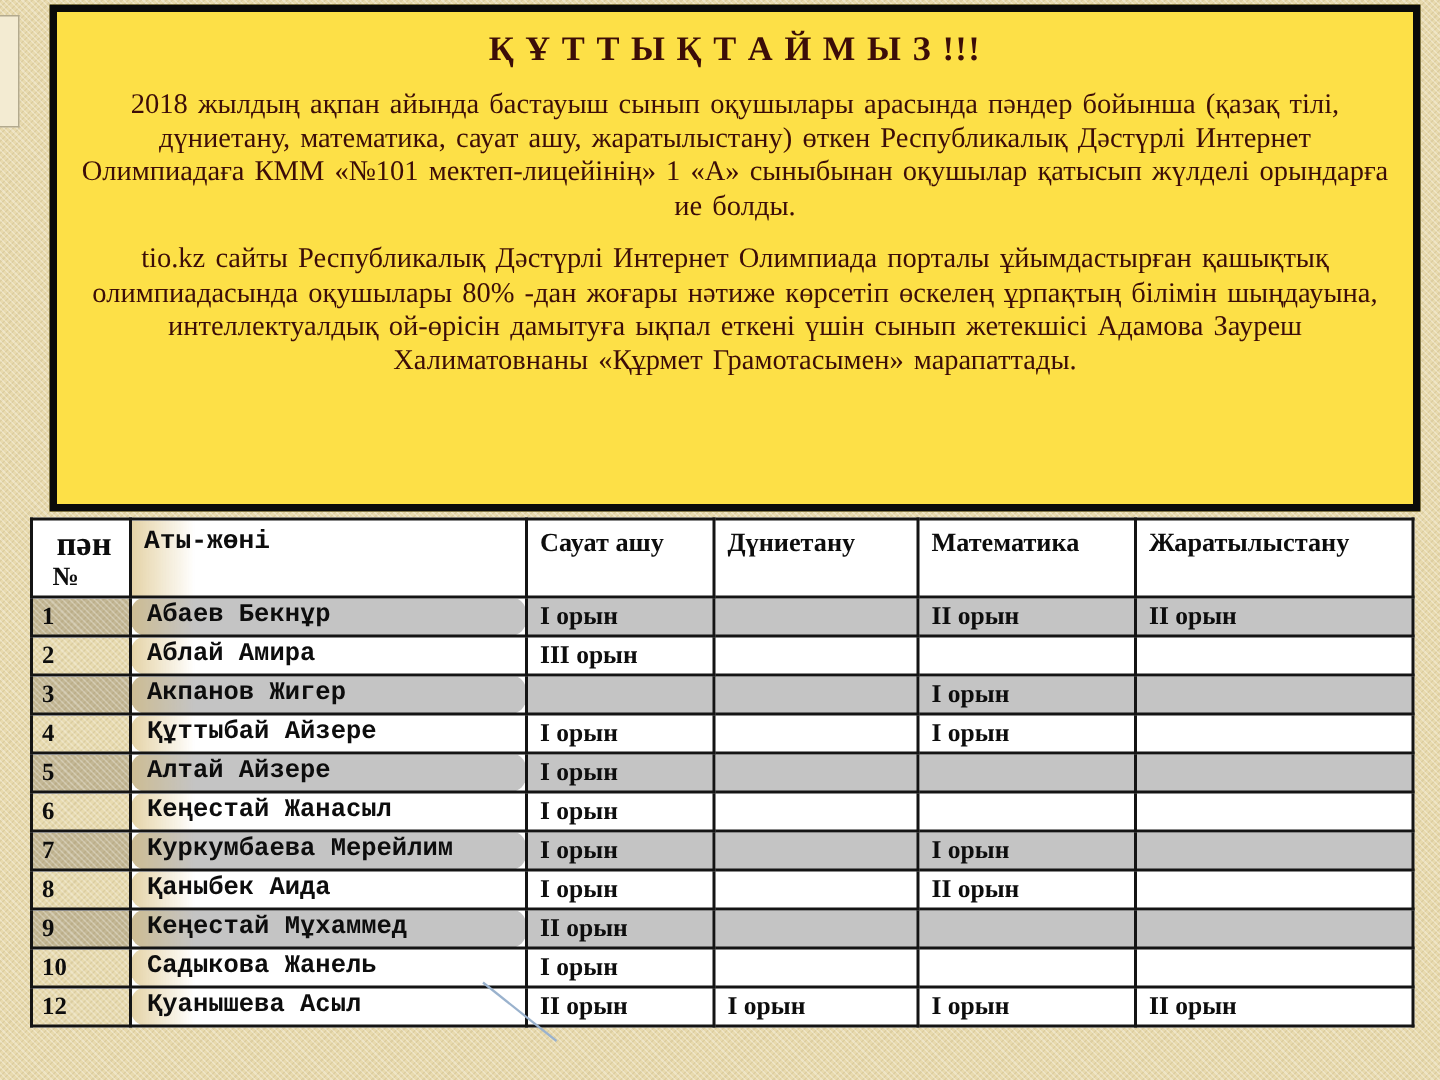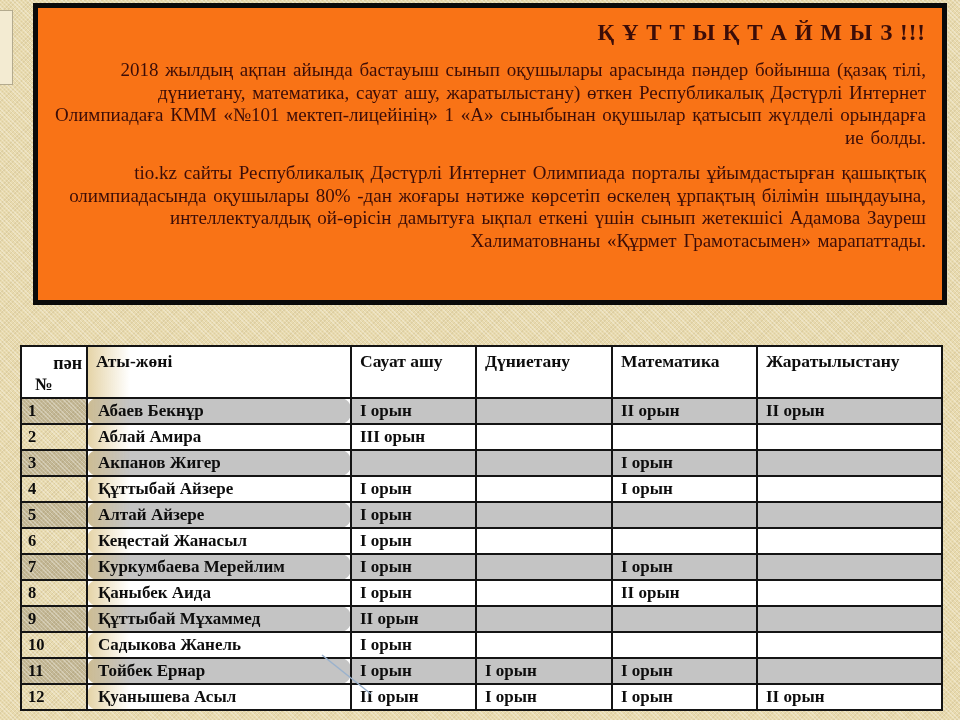--- a/index.html
+++ b/index.html
@@ -20,25 +20,25 @@
     background-image:
       repeating-linear-gradient(45deg, rgba(255,255,255,.30) 0 1px, rgba(0,0,0,0) 1px 3px),
       repeating-linear-gradient(135deg, rgba(125,100,45,.10) 0 1px, rgba(0,0,0,0) 1px 3px);
   }
   .edge-tab{
     position:absolute;left:0;top:10px;width:13px;height:75px;
     background:#f3ebd2;
     border:1px solid #b3aa8e;border-left:none;
   }
   .banner{
-    position:absolute;left:33px;top:3px;width:914px;height:302px;
-    background:#f97316;
+    position:absolute;left:33px;top:3px;width:914px;height:338px;
+    background:#fde047;
     border:5px solid #0a0a0a;
     padding:8px 16px 0 16px;
-    text-align:right;
+    text-align:center;
     color:var(--maroon);
   }
   .banner h1{
     font-size:23px;font-weight:bold;letter-spacing:1px;
     margin-top:4px;margin-bottom:4px;
   }
   .banner p{
     font-size:19px;font-weight:normal;line-height:22.5px;
     word-spacing:2px;
     margin-top:13px;
@@ -59,35 +59,36 @@
   }
   th.num-h{
     padding:4px 2px 0 2px;
   }
   .tan-tex{
     background-color:var(--num-even);
     background-image:
       repeating-linear-gradient(45deg, rgba(255,255,255,.30) 0 1px, rgba(0,0,0,0) 1px 3px),
       repeating-linear-gradient(135deg, rgba(125,100,45,.12) 0 1px, rgba(0,0,0,0) 1px 3px);
   }
-  th.num-h .pan{text-align:right;font-size:18px;line-height:20px;padding-top:2px;}
+  th.num-h .pan{text-align:center;font-size:23px;line-height:20px;padding-top:2px;}
   th.num-h .no{text-align:left;font-size:17.5px;line-height:22px;padding-left:5px;}
   tbody td{height:24px;line-height:24px;font-size:17px;background:#ffffff;}
   tbody td.num{padding-left:6px;font-size:16.5px;
     background-color:var(--num-even);
     background-image:
       repeating-linear-gradient(45deg, rgba(255,255,255,.30) 0 1px, rgba(0,0,0,0) 1px 3px),
       repeating-linear-gradient(135deg, rgba(125,100,45,.12) 0 1px, rgba(0,0,0,0) 1px 3px);
   }
   tbody tr.odd td{background-color:var(--row-gray);}
   tbody tr.odd td.num{background-color:var(--num-odd);}
   tbody td.name{padding-left:10px;border-radius:11px;}
   tbody td.val{padding-left:8px;}
   td.name, th.name-h{
     background-image:linear-gradient(to right, rgba(226,207,158,0.9) 0px, rgba(226,207,158,0) 42px) !important;
+    font-family:Liberation Mono, monospace;
   }
   tbody tr.odd td.name{
     background-image:linear-gradient(to right, rgba(205,188,145,0.95) 0px, rgba(205,188,145,0) 42px) !important;
   }
   svg.overlay{position:absolute;left:0;top:0;width:960px;height:720px;pointer-events:none;}
 </style>
 </head>
 <body>
 
 <div class="edge-tab"></div>
@@ -180,40 +181,32 @@
       <tr>
         <td class="num">8</td>
         <td class="name">Қаныбек Аида</td>
         <td class="val">I орын</td>
         <td class="val"></td>
         <td class="val">II орын</td>
         <td class="val"></td>
       </tr>
       <tr class="odd">
         <td class="num">9</td>
-        <td class="name">Құттыбай Мұхаммед</td>
+        <td class="name">Кеңестай Мұхаммед</td>
         <td class="val">II орын</td>
         <td class="val"></td>
         <td class="val"></td>
         <td class="val"></td>
       </tr>
       <tr>
         <td class="num">10</td>
         <td class="name">Садыкова Жанель</td>
         <td class="val">I орын</td>
         <td class="val"></td>
         <td class="val"></td>
-        <td class="val"></td>
-      </tr>
-      <tr class="odd">
-        <td class="num">11</td>
-        <td class="name">Тойбек Ернар</td>
-        <td class="val">I орын</td>
-        <td class="val">I орын</td>
-        <td class="val">I орын</td>
         <td class="val"></td>
       </tr>
       <tr>
         <td class="num">12</td>
         <td class="name">Қуанышева Асыл</td>
         <td class="val">II орын</td>
         <td class="val">I орын</td>
         <td class="val">I орын</td>
         <td class="val">II орын</td>
       </tr>

